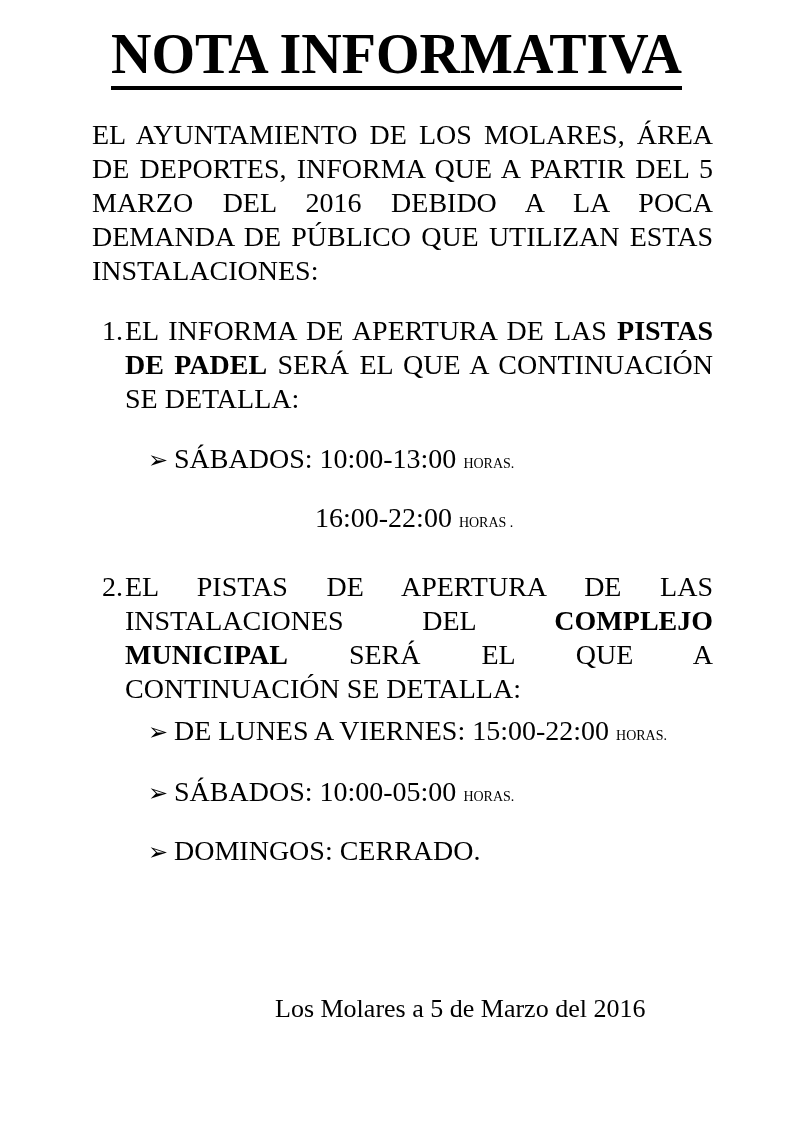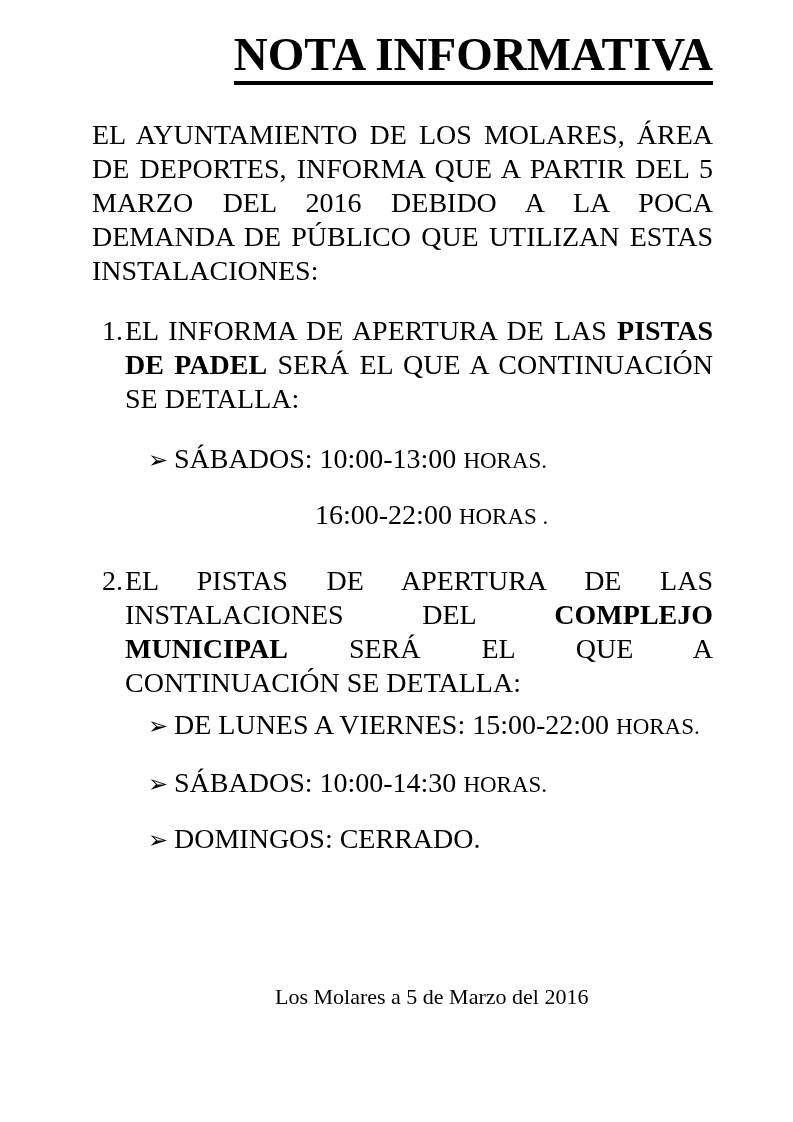--- a/index.html
+++ b/index.html
@@ -16,22 +16,22 @@
     background: #ffffff;
     font-family: "Liberation Serif", "DejaVu Serif", serif;
     font-size: 28px;
     line-height: 34px;
     box-sizing: border-box;
     padding: 0 80px;
     overflow: hidden;
   }
   h1.title {
     margin: 26px 0 0 0;
-    text-align: right;
-    font-size: 47px;
+    text-align: center;
+    font-size: 56px;
     line-height: 56px;
     font-weight: bold;
     letter-spacing: 0px;
   }
   h1.title .tspan {
     border-bottom: 4px solid #000;
     padding-bottom: 1px;
   }
   .intro {
     margin: 36px 0 0 12px;
@@ -56,35 +56,35 @@
   .arrow {
     display: inline-block;
     width: 26px;
     font-family: "DejaVu Sans", sans-serif;
     font-size: 24px;
   }
   .u {
     text-decoration-thickness: 2.5px;
     text-underline-offset: 5px;
   }
-  .sc { font-size: 23px; }
+  .sc { font-size: 14px; }
   .cont-line {
     margin-left: 235px;
     margin-top: 20px;
     white-space: nowrap;
   }
   #b-sab1 { margin-top: 26px; }
   #b-dom1 { margin-top: 21px; }
   #b-lun  { margin-top: 8px; }
   #b-sab2 { margin-top: 22px; }
   #b-dom2 { margin-top: 20px; }
   .footer {
     margin-top: 124px;
     margin-left: 195px;
-    font-size: 22px;
+    font-size: 26px;
     line-height: 32px;
   }
   b { font-weight: bold; }
 </style>
 </head>
 <body>
 
 <div class="page">
 
   <h1 class="title"><span class="tspan">NOTA INFORMATIVA</span></h1>
@@ -117,21 +117,21 @@
   </div>
 
   <div class="bullet" id="b-lun">
     <span class="arrow">➢</span><span class="u">DE LUNES A VIERNES:</span><span></span>
     <span>15:00-22:00</span>
     <span class="sc">HORAS.</span>
   </div>
 
   <div class="bullet" id="b-sab2">
     <span class="arrow">➢</span><span class="u">SÁBADOS:</span><span></span>
-    <span>10:00-14:30</span>
+    <span>10:00-05:00</span>
     <span class="sc">HORAS.</span>
   </div>
 
   <div class="bullet" id="b-dom2">
     <span class="arrow">➢</span><span class="u">DOMINGOS</span><span>:</span>
     <span>CERRADO.</span>
   </div>
 
   <div class="footer">Los Molares a 5 de Marzo del 2016</div>
 

